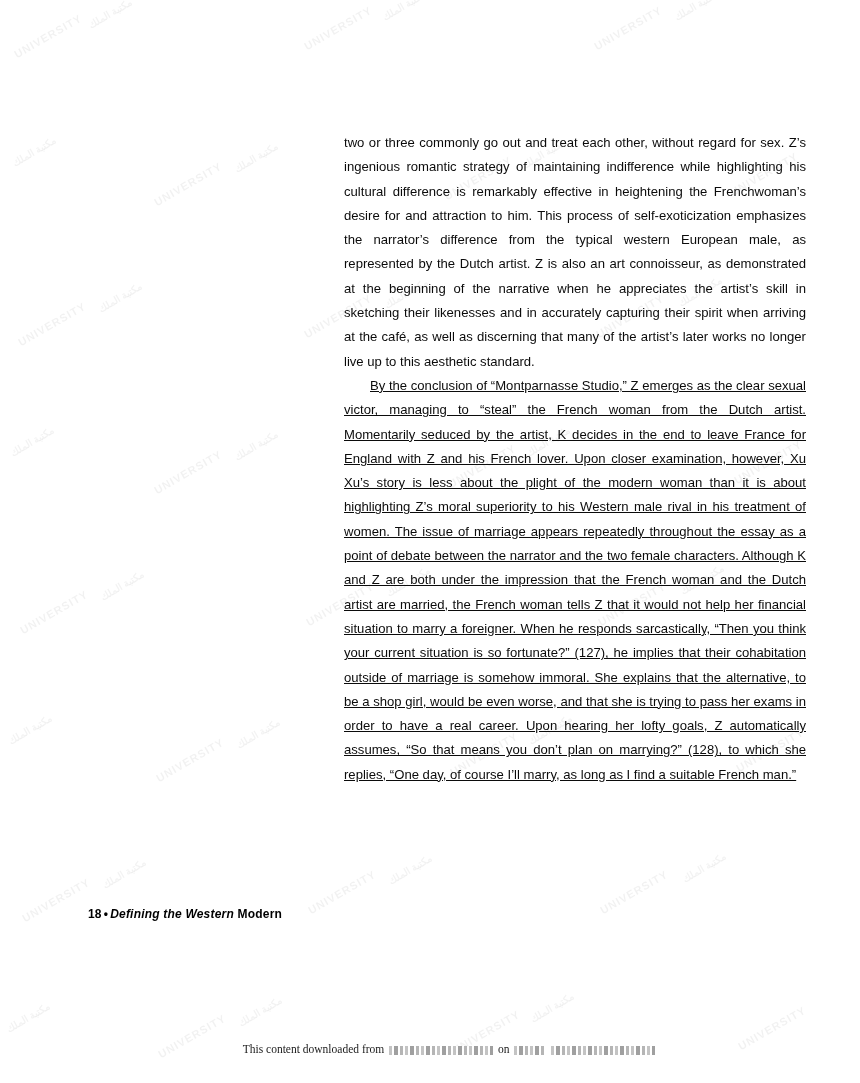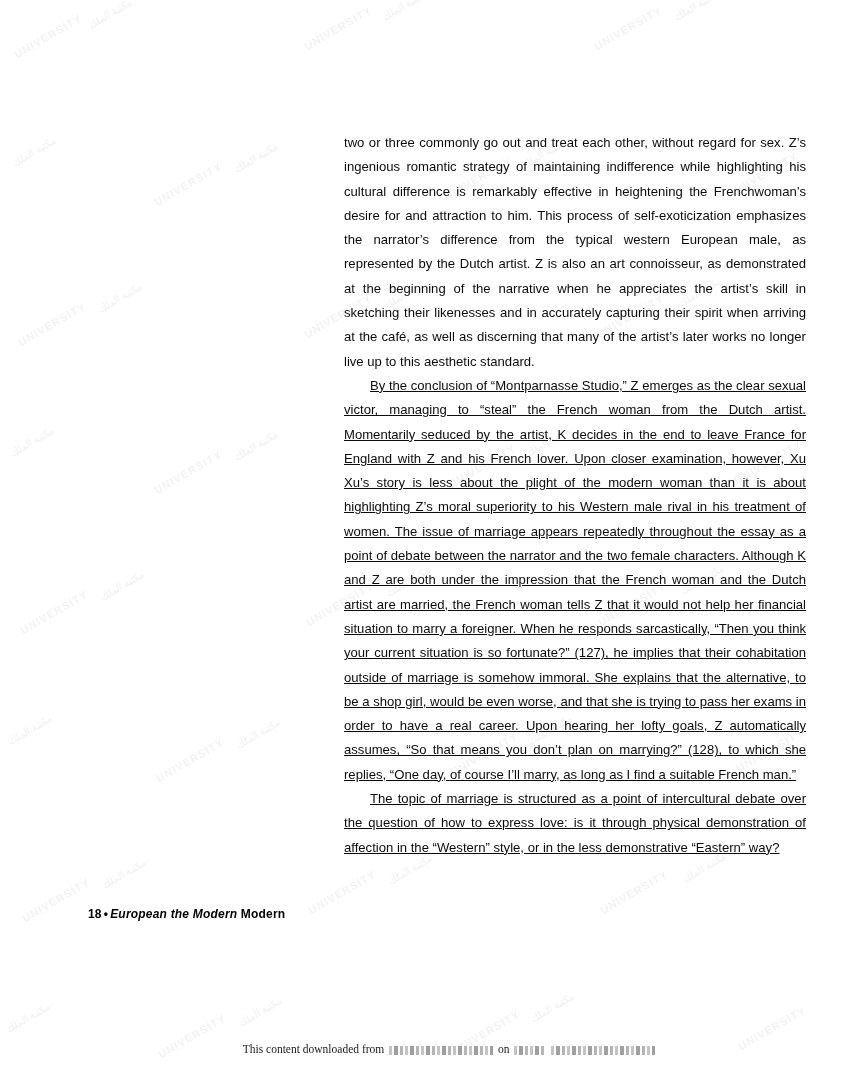--- a/index.html
+++ b/index.html
@@ -184,25 +184,24 @@
   <span class="wm" style="left:448px; top:1026px;">UNIVERSITY</span>
   <span class="wm ar" style="left:528px;top:1002px;">مكتبة الملك</span>
   <span class="wm" style="left:734px; top:1022px;">UNIVERSITY</span>
 </div>
 
 <div class="page">
 
   <div class="text-column">
     <p class="para">two or three commonly go out and treat each other, without regard for sex. Z’s ingenious romantic strategy of maintaining indifference while highlighting his cultural difference is remarkably effective in heightening the Frenchwoman’s desire for and attraction to him. This process of self-exoticization emphasizes the narrator’s difference from the typical western European male, as represented by the Dutch artist. Z is also an art connoisseur, as demonstrated at the beginning of the narrative when he appreciates the artist’s skill in sketching their likenesses and in accurately capturing their spirit when arriving at the café, as well as discerning that many of the artist’s later works no longer live up to this aesthetic standard.</p>
     <p class="para">By the conclusion of “Montparnasse Studio,” Z emerges as the clear sexual victor, managing to “steal” the French woman from the Dutch artist. Momentarily seduced by the artist, K decides in the end to leave France for England with Z and his French lover. Upon closer examination, however, Xu Xu’s story is less about the plight of the modern woman than it is about highlighting Z’s moral superiority to his Western male rival in his treatment of women. The issue of marriage appears repeatedly throughout the essay as a point of debate between the narrator and the two female characters. Although K and Z are both under the impression that the French woman and the Dutch artist are married, the French woman tells Z that it would not help her financial situation to marry a foreigner. When he responds sarcastically, “Then you think your current situation is so fortunate?” (127), he implies that their cohabitation outside of marriage is somehow immoral. She explains that the alternative, to be a shop girl, would be even worse, and that she is trying to pass her exams in order to have a real career. Upon hearing her lofty goals, Z automatically assumes, “So that means you don’t plan on marrying?” (128), to which she replies, “One day, of course I’ll marry, as long as I find a suitable French man.”</p>
-    <p class="para">The topic of marriage is structured as a point of intercultural debate over the question of how to express love: is it through physical demonstration of affection in the “Western” style, or in the less demonstrative “Eastern” way?</p>
   </div>
 
   <div class="footer-left">
-    <span>18</span><span class="bullet">•</span><span class="em">European the Modern</span> <span>Modern</span>
+    <span>18</span><span class="bullet">•</span><span class="em">Defining the Western</span> <span>Modern</span>
   </div>
 
   <div class="jstor-footer">
     <span class="jstor-line">
       <span>This content downloaded from</span>
       <span class="redacted r1"></span>
       <span>on</span>
       <span class="redacted r2"></span>
       <span class="redacted r3"></span>
     </span>

